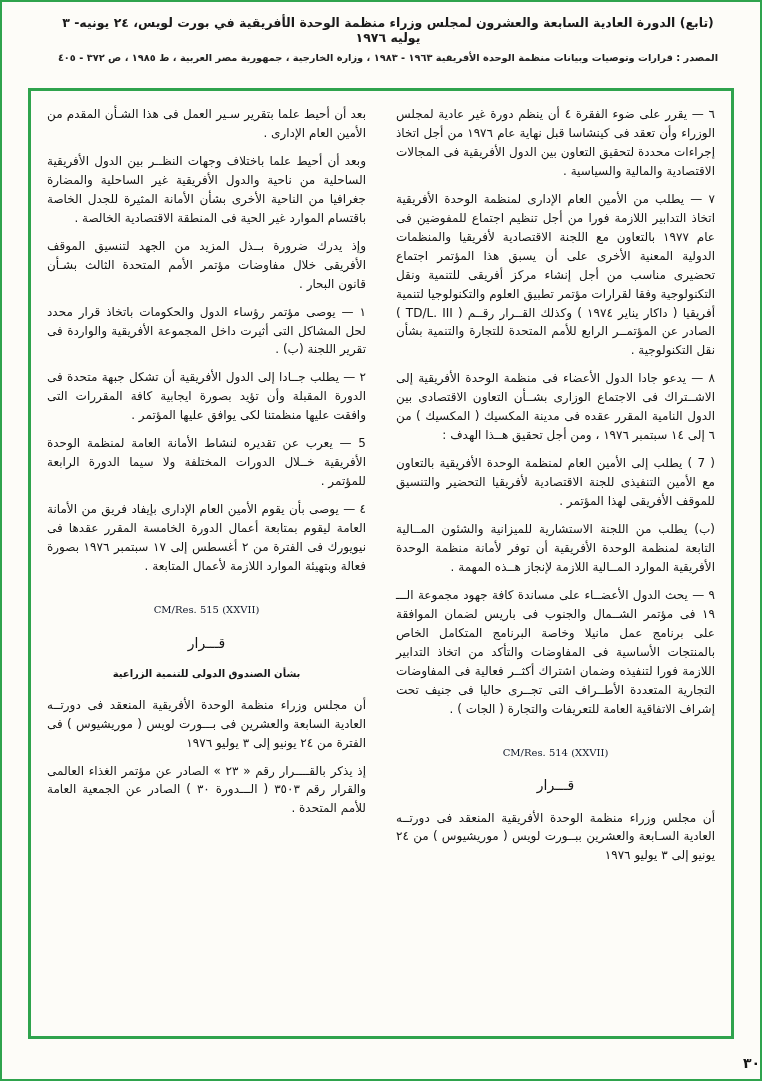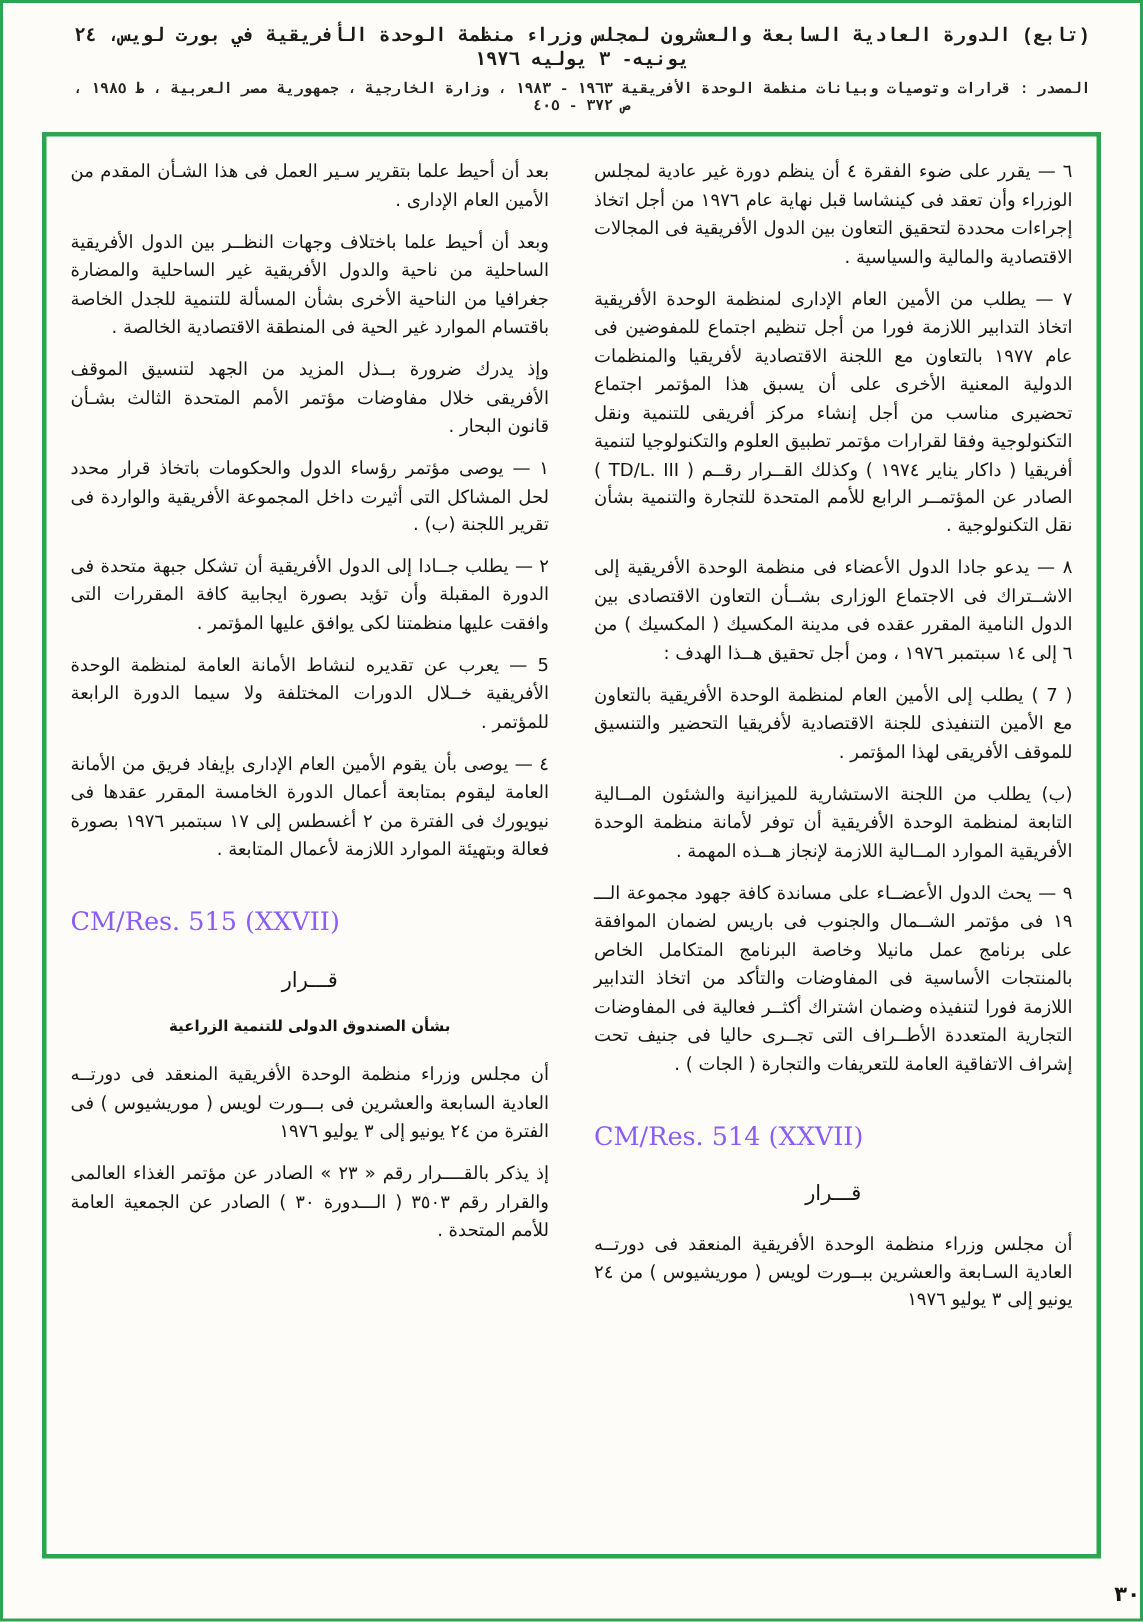--- a/index.html
+++ b/index.html
@@ -14,21 +14,20 @@
     position: absolute; inset: 0;
     box-sizing: border-box;
     background: #fdfcf8;
     border: 2px solid #2fa34d;
   }
   .page-header {
     direction: rtl;
     text-align: center;
     padding: 13px 30px 0 44px;
     color: #1a1a1a;
-    font-family: Liberation Mono, monospace;
   }
   .header-line1 {
     font-size: 12.5px;
     font-weight: bold;
     letter-spacing: 0.1px;
   }
   .header-line2 {
     font-size: 9.8px;
     font-weight: bold;
     margin-top: 7px;
@@ -51,24 +50,24 @@
     flex: 1 1 0;
     direction: rtl;
     text-align: justify;
     font-size: 12px;
     line-height: 1.58;
     color: #151515;
   }
   .para { margin: 0 0 9px 0; }
   .res-ref {
     direction: ltr;
-    text-align: left;
+    text-align: center;
     font-family: "DejaVu Serif", serif;
-    font-size: 17px;
-    color: #8b5cf6;
+    font-size: 10px;
+    color: #0f172a;
     margin: 26px 0 6px 0;
   }
   .res-title {
     text-align: center;
     font-weight: normal;
     font-size: 14px;
     margin: 14px 0 12px 0;
   }
   .res-subtitle {
     text-align: center;
@@ -104,21 +103,21 @@
       <p class="para">( 7 ) يطلب إلى الأمين العام لمنظمة الوحدة الأفريقية بالتعاون مع الأمين التنفيذى للجنة الاقتصادية لأفريقيا التحضير والتنسيق للموقف الأفريقى لهذا المؤتمر .</p>
       <p class="para">(ب) يطلب من اللجنة الاستشارية للميزانية والشئون المــالية التابعة لمنظمة الوحدة الأفريقية أن توفر لأمانة منظمة الوحدة الأفريقية الموارد المــالية اللازمة لإنجاز هــذه المهمة .</p>
       <p class="para">٩ — يحث الدول الأعضــاء على مساندة كافة جهود مجموعة الـــ ١٩ فى مؤتمر الشــمال والجنوب فى باريس لضمان الموافقة على برنامج عمل مانيلا وخاصة البرنامج المتكامل الخاص بالمنتجات الأساسية فى المفاوضات والتأكد من اتخاذ التدابير اللازمة فورا لتنفيذه وضمان اشتراك أكثــر فعالية فى المفاوضات التجارية المتعددة الأطــراف التى تجــرى حاليا فى جنيف تحت إشراف الاتفاقية العامة للتعريفات والتجارة ( الجات ) .</p>
       <p class="res-ref">CM/Res. 514 (XXVII)</p>
       <p class="res-title">قـــرار</p>
       <p class="para">أن مجلس وزراء منظمة الوحدة الأفريقية المنعقد فى دورتــه العادية السـابعة والعشرين ببــورت لويس ( موريشيوس ) من ٢٤ يونيو إلى ٣ يوليو ١٩٧٦</p>
     </div>
 
     <div class="col">
       <p class="para">بعد أن أحيط علما بتقرير سـير العمل فى هذا الشـأن المقدم من الأمين العام الإدارى .</p>
-      <p class="para">وبعد أن أحيط علما باختلاف وجهات النظــر بين الدول الأفريقية الساحلية من ناحية والدول الأفريقية غير الساحلية والمضارة جغرافيا من الناحية الأخرى بشأن المسألة للتنمية للجدل الخاصة باقتسام الموارد غير الحية فى المنطقة الاقتصادية الخالصة .</p>
+      <p class="para">وبعد أن أحيط علما باختلاف وجهات النظــر بين الدول الأفريقية الساحلية من ناحية والدول الأفريقية غير الساحلية والمضارة جغرافيا من الناحية الأخرى بشأن الأمانة المثيرة للجدل الخاصة باقتسام الموارد غير الحية فى المنطقة الاقتصادية الخالصة .</p>
       <p class="para">وإذ يدرك ضرورة بــذل المزيد من الجهد لتنسيق الموقف الأفريقى خلال مفاوضات مؤتمر الأمم المتحدة الثالث بشـأن قانون البحار .</p>
       <p class="para">١ — يوصى مؤتمر رؤساء الدول والحكومات باتخاذ قرار محدد لحل المشاكل التى أثيرت داخل المجموعة الأفريقية والواردة فى تقرير اللجنة (ب) .</p>
       <p class="para">٢ — يطلب جــادا إلى الدول الأفريقية أن تشكل جبهة متحدة فى الدورة المقبلة وأن تؤيد بصورة ايجابية كافة المقررات التى وافقت عليها منظمتنا لكى يوافق عليها المؤتمر .</p>
       <p class="para">5 — يعرب عن تقديره لنشاط الأمانة العامة لمنظمة الوحدة الأفريقية خــلال الدورات المختلفة ولا سيما الدورة الرابعة للمؤتمر .</p>
       <p class="para">٤ — يوصى بأن يقوم الأمين العام الإدارى بإيفاد فريق من الأمانة العامة ليقوم بمتابعة أعمال الدورة الخامسة المقرر عقدها فى نيويورك فى الفترة من ٢ أغسطس إلى ١٧ سبتمبر ١٩٧٦ بصورة فعالة وبتهيئة الموارد اللازمة لأعمال المتابعة .</p>
       <p class="res-ref">CM/Res. 515 (XXVII)</p>
       <p class="res-title">قـــرار</p>
       <p class="res-subtitle">بشأن الصندوق الدولى للتنمية الزراعية</p>
       <p class="para">أن مجلس وزراء منظمة الوحدة الأفريقية المنعقد فى دورتــه العادية السابعة والعشرين فى بـــورت لويس ( موريشيوس ) فى الفترة من ٢٤ يونيو إلى ٣ يوليو ١٩٧٦</p>
       <p class="para">إذ يذكر بالقــــرار رقم « ٢٣ » الصادر عن مؤتمر الغذاء العالمى والقرار رقم ٣٥٠٣ ( الـــدورة ٣٠ ) الصادر عن الجمعية العامة للأمم المتحدة .</p>

